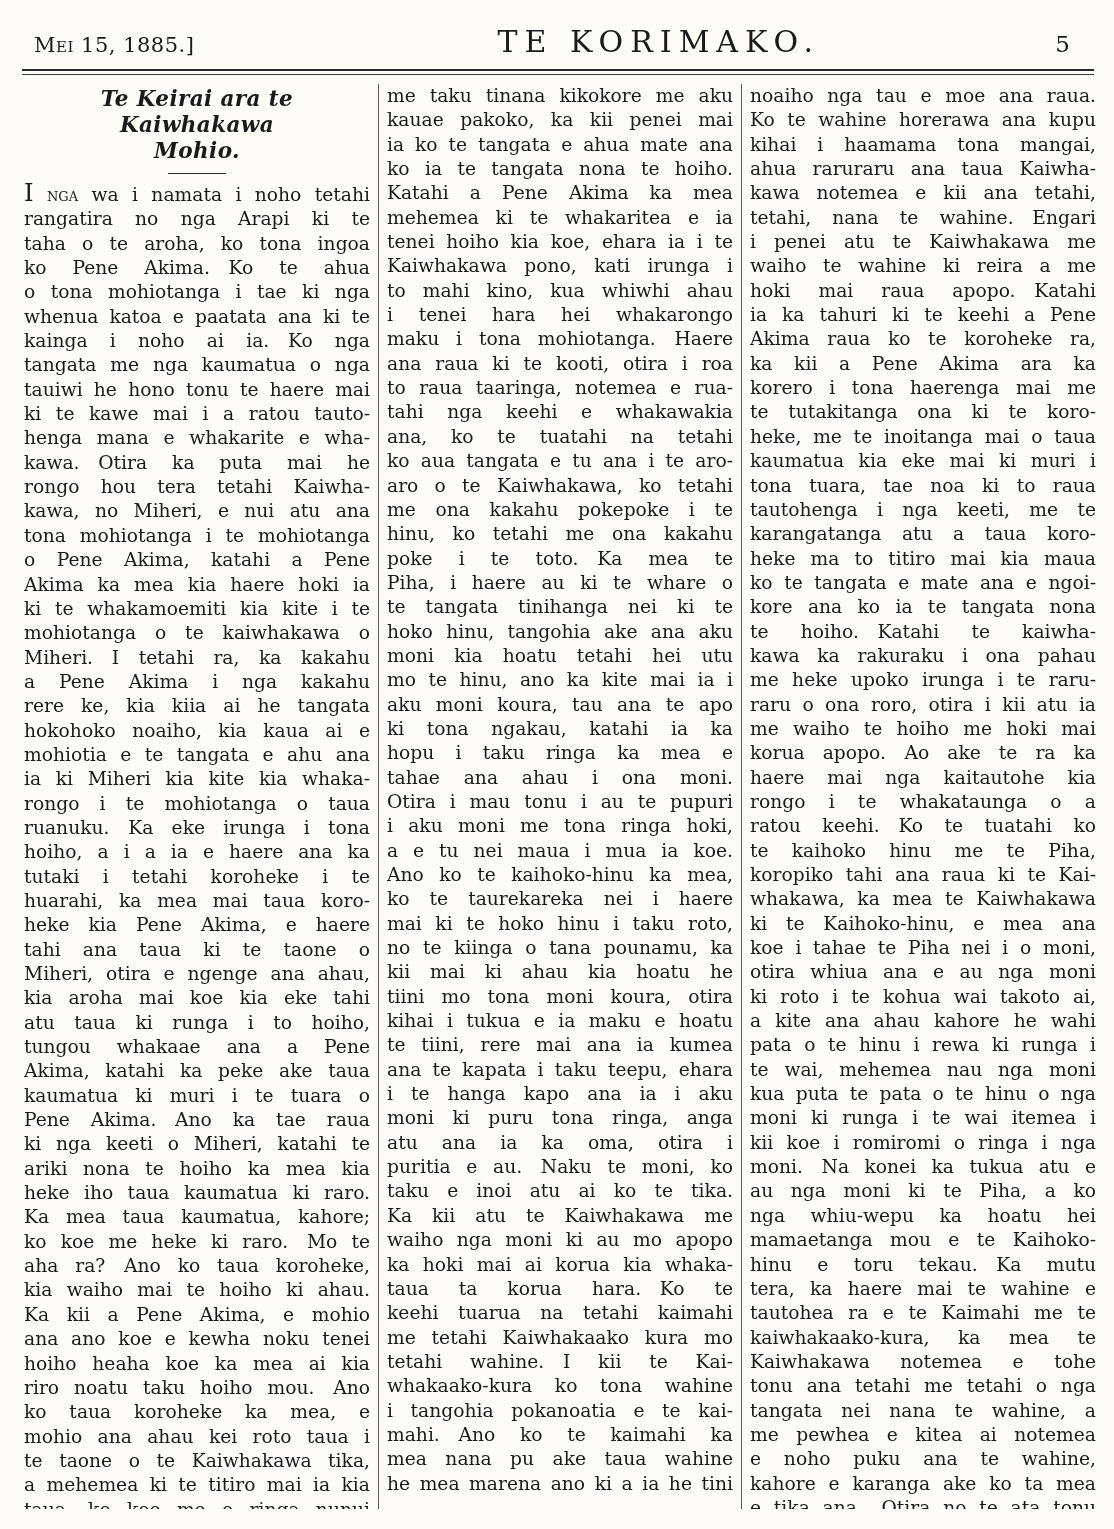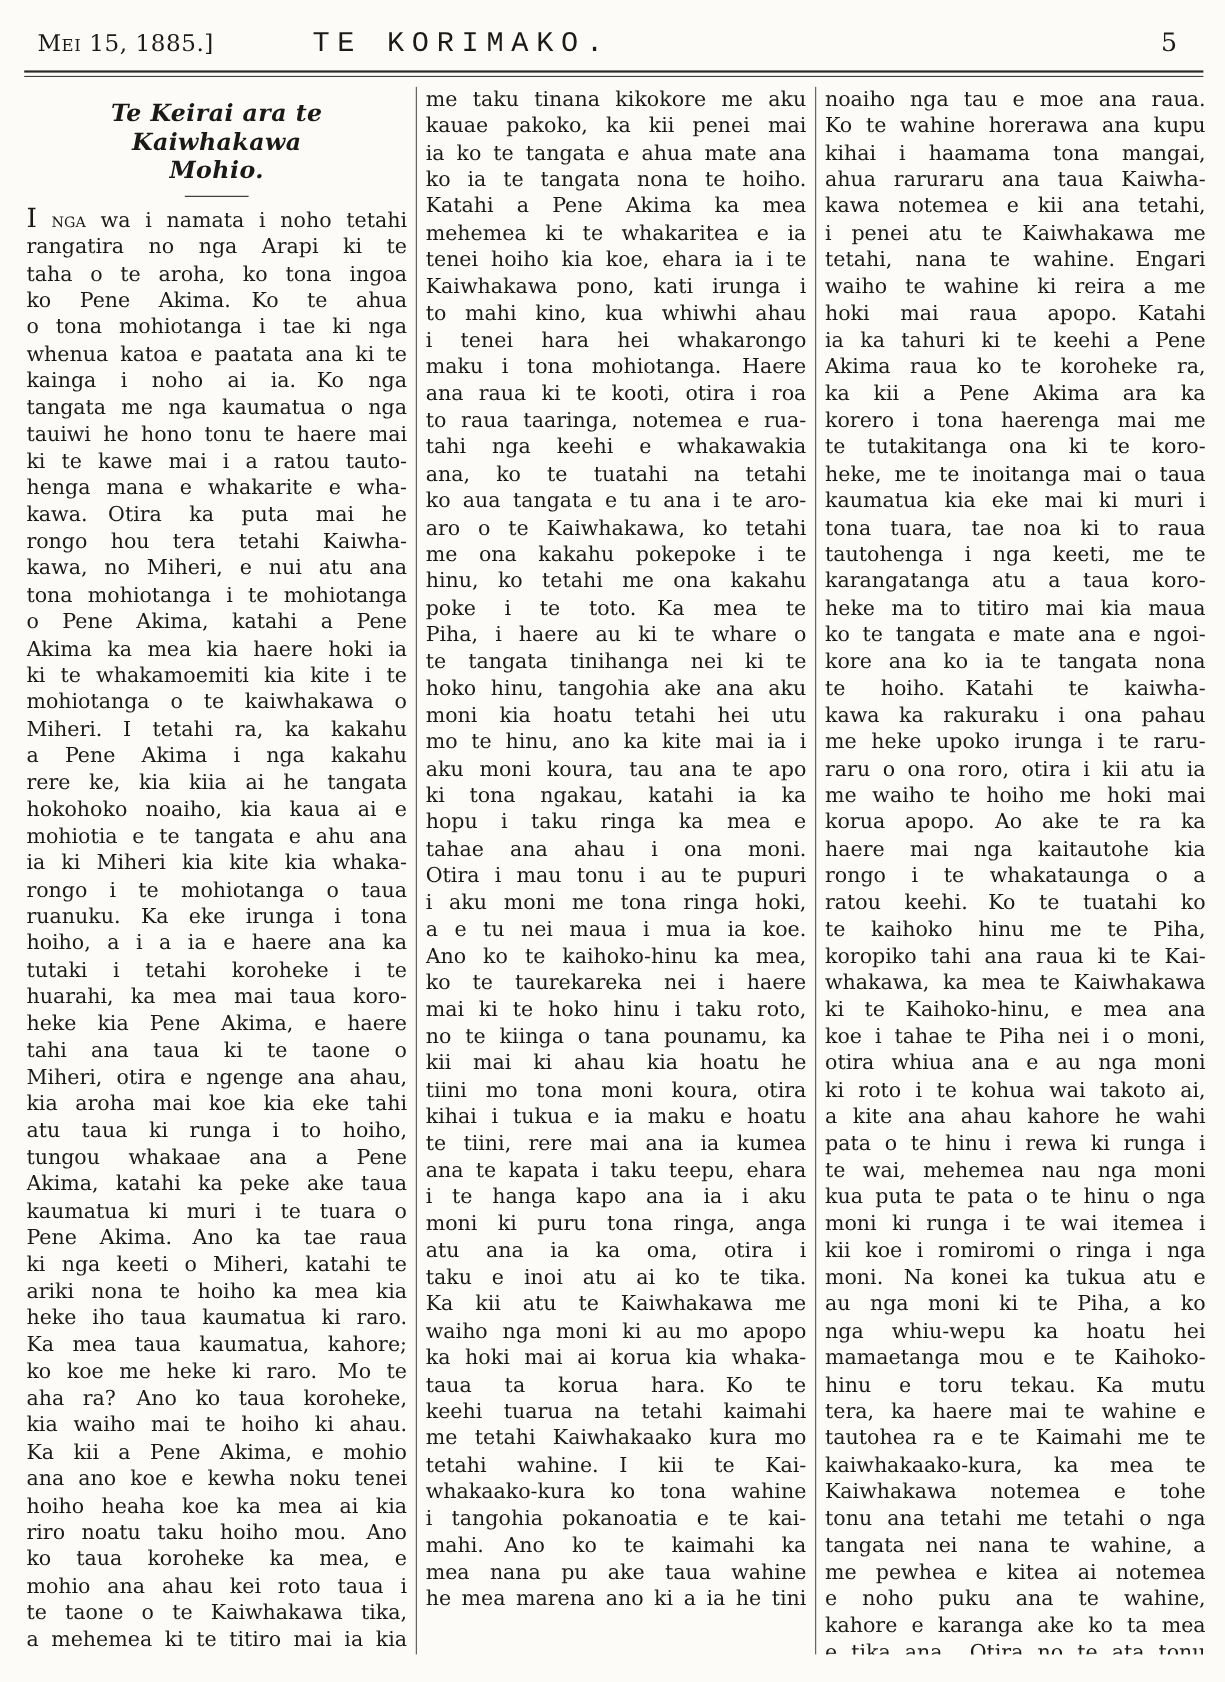--- a/index.html
+++ b/index.html
@@ -4,29 +4,29 @@
 <style>
   html,body{margin:0;padding:0;}
   body{
     width:1114px;height:1529px;overflow:hidden;
     background:#fcfbf7;color:#1a1a1a;
     font-family:"DejaVu Serif", serif;
   }
   .page{position:relative;width:1114px;height:1124px;}
   .header{display:flex;align-items:baseline;padding:24px 30px 8px 34px;box-sizing:border-box;}
   .date{width:250px;font-variant:small-caps;font-size:21px;letter-spacing:0.5px;}
-  .masthead{flex:1;text-align:left;font-size:26px;letter-spacing:7px;font-family:Liberation Mono, monospace;}
+  .masthead{flex:1;text-align:right;font-size:30px;letter-spacing:7px;}
   .pagenum{width:250px;text-align:right;font-size:23px;padding-right:14px;}
   .double-rule{margin:2px 20px 0 22px;height:3px;border-top:2px solid #2a2a2a;border-bottom:1px solid #3c3c3c;}
   .columns{display:flex;align-items:stretch;box-sizing:border-box;
     padding:9px 18px 0 24px;height:1434px;}
   .col{flex:1 1 0;overflow:hidden;}
   .divider{width:1px;background:#555;margin:0 8px;}
   .article-head{font-style:italic;font-weight:bold;text-align:center;
-    font-size:21.5px;line-height:26px;letter-spacing:0.4px;margin-top:12px;}
+    font-size:21.5px;line-height:26px;letter-spacing:0.4px;margin-top:2px;}
   .title-rule{width:58px;border-top:1.5px solid #2a2a2a;margin:9px auto 7px auto;}
   .tl{font-size:18.7px;line-height:24.35px;text-align:justify;text-align-last:justify;overflow:hidden;}
   .lead-initial{font-size:24px;}
   .sc{font-variant:small-caps;}
 </style>
 </head>
 <body>
 
 <div class="page">
 
@@ -146,20 +146,21 @@
           <div class="tl">mai ki te hoko hinu i taku roto,</div>
           <div class="tl">no te kiinga o tana pounamu, ka</div>
           <div class="tl">kii mai ki ahau kia hoatu he</div>
           <div class="tl">tiini mo tona moni koura, otira</div>
           <div class="tl">kihai i tukua e ia maku e hoatu</div>
           <div class="tl">te tiini, rere mai ana ia kumea</div>
           <div class="tl">ana te kapata i taku teepu, ehara</div>
           <div class="tl">i te hanga kapo ana ia i aku</div>
           <div class="tl">moni ki puru tona ringa, anga</div>
           <div class="tl">atu ana ia ka oma, otira i</div>
+          <div class="tl">puritia e au. Naku te moni, ko</div>
           <div class="tl">taku e inoi atu ai ko te tika.</div>
           <div class="tl">Ka kii atu te Kaiwhakawa me</div>
           <div class="tl">waiho nga moni ki au mo apopo</div>
           <div class="tl">ka hoki mai ai korua kia whaka-</div>
           <div class="tl">taua ta korua hara. Ko te</div>
           <div class="tl">keehi tuarua na tetahi kaimahi</div>
           <div class="tl">me tetahi Kaiwhakaako kura mo</div>
           <div class="tl">tetahi wahine. I kii te Kai-</div>
           <div class="tl">whakaako-kura ko tona wahine</div>
           <div class="tl">i tangohia pokanoatia e te kai-</div>
@@ -171,22 +172,22 @@
 
     <div class="divider"></div>
 
     <div class="col">
       <div>
           <div class="tl">noaiho nga tau e moe ana raua.</div>
           <div class="tl">Ko te wahine horerawa ana kupu</div>
           <div class="tl">kihai i haamama tona mangai,</div>
           <div class="tl">ahua raruraru ana taua Kaiwha-</div>
           <div class="tl">kawa notemea e kii ana tetahi,</div>
+          <div class="tl">tetahi, nana te wahine. Engari</div>
           <div class="tl">i penei atu te Kaiwhakawa me</div>
-          <div class="tl">tetahi, nana te wahine. Engari</div>
           <div class="tl">waiho te wahine ki reira a me</div>
           <div class="tl">hoki mai raua apopo. Katahi</div>
           <div class="tl">ia ka tahuri ki te keehi a Pene</div>
           <div class="tl">Akima raua ko te koroheke ra,</div>
           <div class="tl">ka kii a Pene Akima ara ka</div>
           <div class="tl">korero i tona haerenga mai me</div>
           <div class="tl">te tutakitanga ona ki te koro-</div>
           <div class="tl">heke, me te inoitanga mai o taua</div>
           <div class="tl">kaumatua kia eke mai ki muri i</div>
           <div class="tl">tona tuara, tae noa ki to raua</div>

